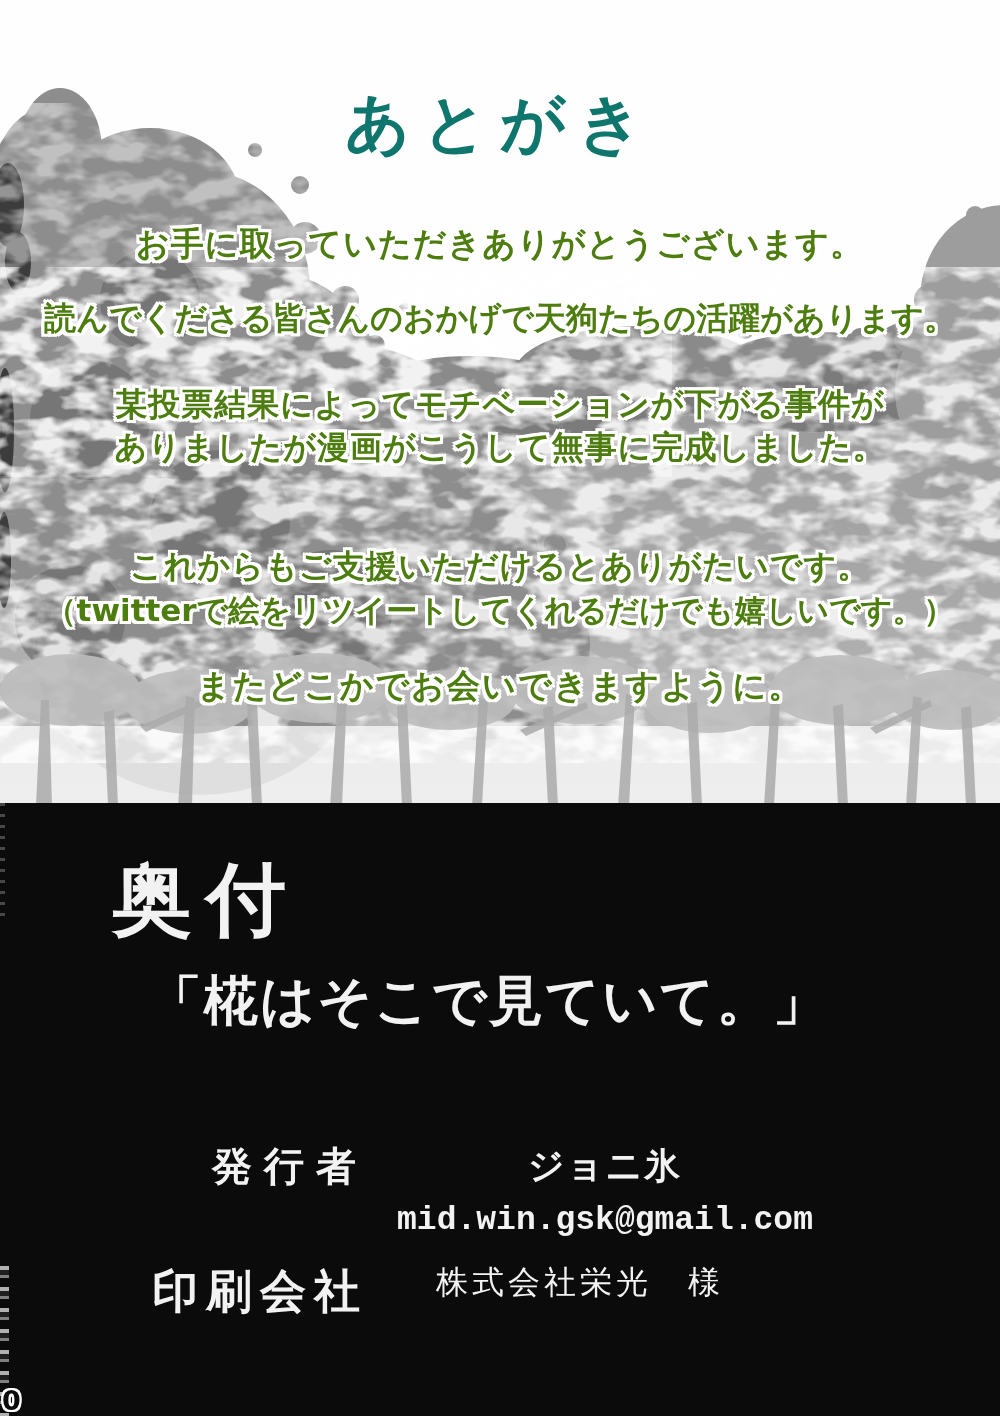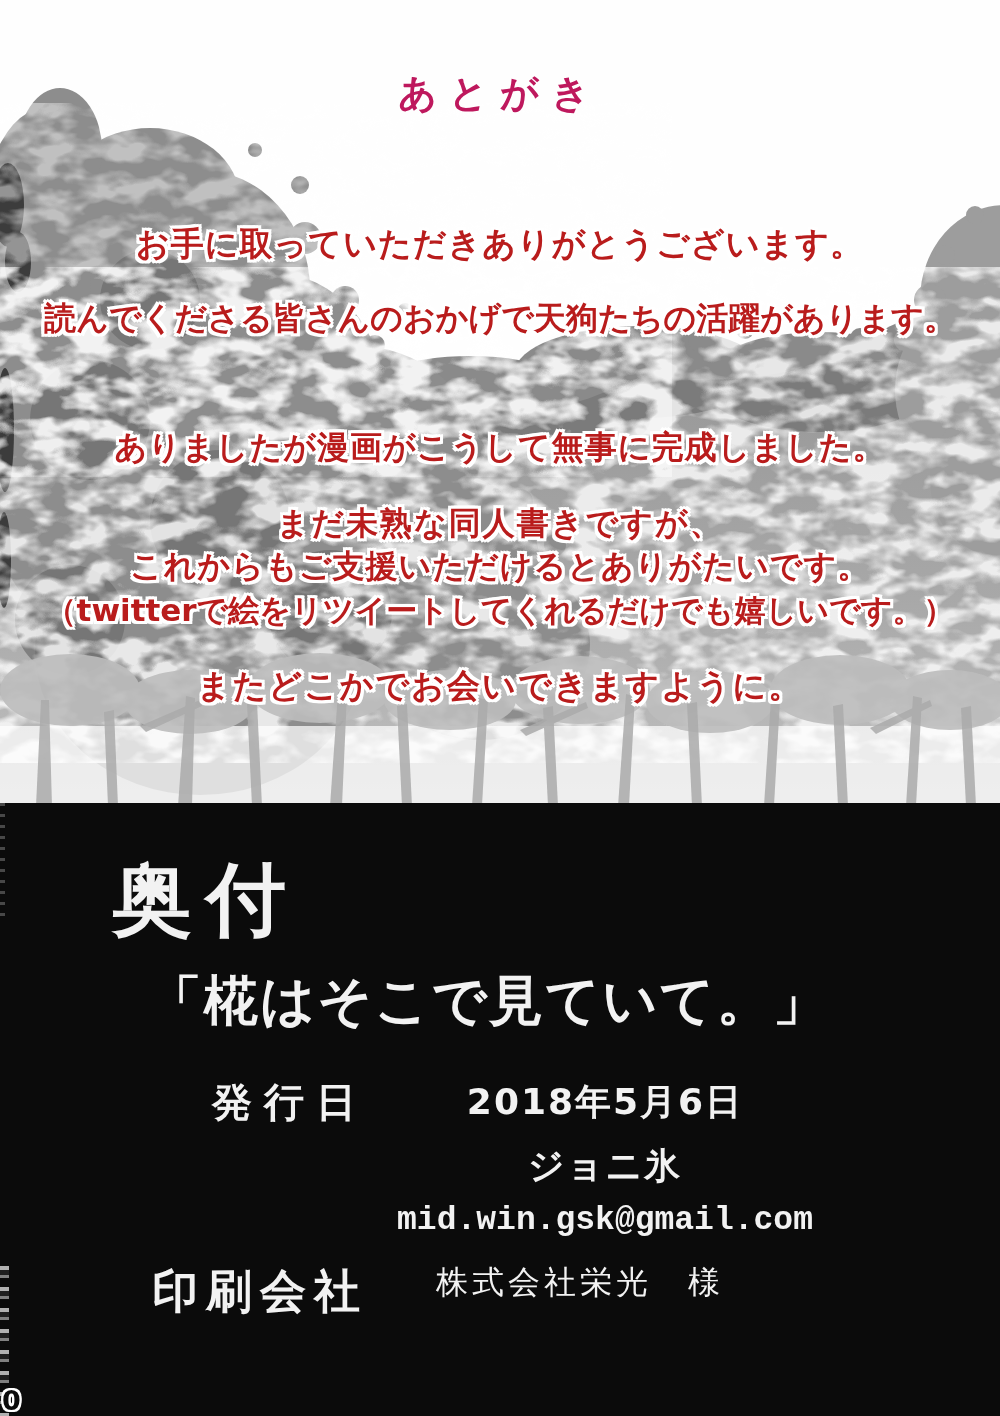--- a/index.html
+++ b/index.html
@@ -8,31 +8,31 @@
     width:1000px;height:1416px;
     background:#ffffff;
     overflow:hidden;
     font-family:"DejaVu Sans", sans-serif;
   }
   .bg-art{position:absolute;left:0;top:0;width:1000px;height:806px;}
   
   .jp-line{
     position:absolute;left:50%;transform:translateX(-50%);
     white-space:nowrap;
-    font-weight:bold;color:#b91c1c;
+    font-weight:bold;color:#4d7c0f;
     text-shadow:
       -3px -3px 0 #fff, 0 -3px 0 #fff, 3px -3px 0 #fff,
       -3px  0   0 #fff, 3px  0   0 #fff,
       -3px  3px 0 #fff, 0  3px 0 #fff, 3px 3px 0 #fff,
       -2px -2px 0 #fff, 2px -2px 0 #fff,
       -2px  2px 0 #fff, 2px  2px 0 #fff;
   }
   .afterword-title{
     position:absolute;left:50%;transform:translateX(-50%);
-    top:68px;font-size:38px;font-weight:bold;color:#be185d;
+    top:80px;font-size:64px;font-weight:bold;color:#0f766e;
     letter-spacing:12px;white-space:nowrap;
   }
   .l0{top:222px;font-size:33px;letter-spacing:1px;}
   .l1{top:297px;font-size:32px;}
   .l2{top:383px;font-size:32px;letter-spacing:1px;}
   .l3{top:426px;font-size:32px;letter-spacing:1px;}
   .l4{top:502px;font-size:32px;letter-spacing:2px;}
   .l5{top:545px;font-size:32px;letter-spacing:1px;text-align:right;}
   .l6{top:590px;font-size:31px;}
   .l7{top:664px;font-size:33px;letter-spacing:2px;}
@@ -225,36 +225,33 @@
       <path d="M966,806 L961,708 L971,706 L976,806 Z"></path>
       <path d="M140,726 L200,700 L202,706 L146,732 Z"></path>
       <path d="M520,730 L586,702 L588,708 L526,736 Z"></path>
       <path d="M870,728 L930,700 L932,706 L876,734 Z"></path>
     </g>
   </svg>
 
   <div class="afterword-title">あとがき</div>
   <div class="jp-line l0">お手に取っていただきありがとうございます。</div>
   <div class="jp-line l1">読んでくださる皆さんのおかげで天狗たちの活躍があります。</div>
+  <div class="jp-line l2">某投票結果によってモチベーションが下がる事件が</div>
   <div class="jp-line l3">ありましたが漫画がこうして無事に完成しました。</div>
-  <div class="jp-line l4">まだ未熟な同人書きですが、</div>
   <div class="jp-line l5">これからもご支援いただけるとありがたいです。</div>
   <div class="jp-line l6">（twitterで絵をリツイートしてくれるだけでも嬉しいです。）</div>
   <div class="jp-line l7">またどこかでお会いできますように。</div>
 
   <div class="colophon">
     <div class="scan-streak-top"></div>
     <div class="colophon-heading">奥付</div>
     <div class="book-title">「椛はそこで見ていて。」</div>
 
-    <div class="info-row row-date">
-      <span class="info-label">発行日</span>
-      <span class="info-value">2018年5月6日</span>
-    </div>
     <div class="info-row row-author">
+      <span class="info-label">発行者</span>
       <span class="info-value">ジョニ氷</span>
     </div>
     <div class="info-row row-contact">
       <span class="info-value value-mono">mid.win.gsk@gmail.com</span>
     </div>
 
     <div class="printer-row">
       <span class="printer-label">印刷会社</span>
       <span class="printer-value">株式会社栄光　様</span>
     </div>

